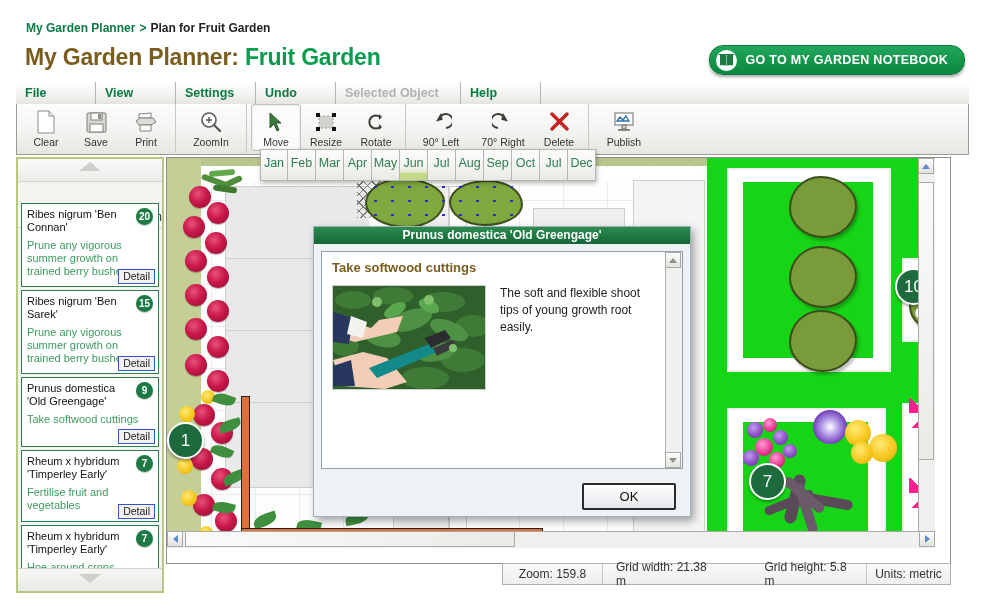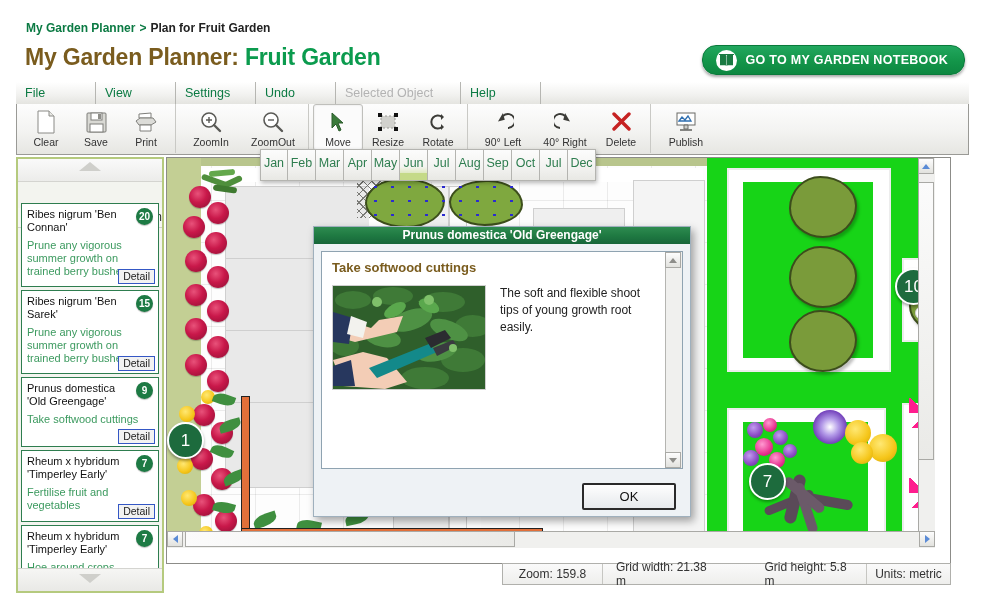--- a/index.html
+++ b/index.html
@@ -20,34 +20,34 @@
   .breadcrumb .cur{color:#222;}
 
   
   .page-title{position:absolute;left:25px;top:44px;font-size:23px;font-weight:bold;color:#7a5c1e;letter-spacing:-0.2px;white-space:nowrap;}
   .page-title .name{color:#0b9b4e;}
 
   
   .notebook-btn{
     position:absolute;right:20px;top:45px;height:28px;
     background:linear-gradient(180deg,#22a75f 0%,#139549 55%,#0d8741 100%);
-    border-radius:14px;display:flex;align-items:center;padding:0 16px 0 13px;
+    border-radius:14px;display:flex;align-items:center;padding:0 16px 0 6px;
     box-shadow:0 2px 3px rgba(0,0,0,.35);cursor:pointer;border:1px solid #0a7a3b;
   }
   .notebook-btn .bk{
     width:21px;height:21px;border-radius:50%;background:#fff;margin-right:8px;
     display:flex;align-items:center;justify-content:center;flex:0 0 auto;
   }
   .notebook-btn .bk svg{display:block;}
   .notebook-btn .lbl{color:#fff;font-size:12.5px;font-weight:bold;letter-spacing:.3px;white-space:nowrap;}
 
   
   .menubar{position:absolute;left:16px;top:82px;width:953px;height:22px;
     background:linear-gradient(180deg,#ffffff 0%,#f1f1ef 60%,#e4e4e0 100%);
-    border-bottom:1px solid #9a9a96;display:flex;}
+    border-bottom:1px solid #9a9a96;display:flex;font-weight:bold;}
   .menu-item{width:80px;padding-left:9px;line-height:22px;font-size:12.5px;color:#0b7a43;
     border-right:1px solid #b6b6b2;box-sizing:border-box;cursor:pointer;}
   .menu-item.wide{width:125px;}
   .menu-item.disabled{color:#b3b3b3;cursor:default;}
 
   
   .toolbar{position:absolute;left:16px;top:104px;width:953px;height:51px;
     background:linear-gradient(180deg,#fdfdfd 0%,#f3f3f1 55%,#e6e6e2 100%);
     border:1px solid #9a9a96;border-top:none;box-sizing:border-box;display:flex;align-items:flex-start;}
   .tgroup{display:flex;height:49px;border-right:1px solid #c9c9c5;padding:0 4px;box-sizing:border-box;}
@@ -262,30 +262,20 @@
       <div class="tbtn wide">
         <span class="ic">
           <svg width="22" height="22" viewBox="0 0 22 22">
               <circle cx="9" cy="9" r="7" fill="#fff" stroke="#5a5a56" stroke-width="1.6"></circle>
               <path d="M14 14l6 6" stroke="#5a5a56" stroke-width="2.4" stroke-linecap="round"></path>
               <path d="M6 9h6M9 6v6" stroke="#5a5a56" stroke-width="1.4"></path>
             </svg>
         </span>
         <span class="tl">ZoomIn</span>
       </div>
-      <div class="tbtn wide">
-        <span class="ic">
-          <svg width="22" height="22" viewBox="0 0 22 22">
-              <circle cx="9" cy="9" r="7" fill="#fff" stroke="#5a5a56" stroke-width="1.6"></circle>
-              <path d="M14 14l6 6" stroke="#5a5a56" stroke-width="2.4" stroke-linecap="round"></path>
-              <path d="M6 9h6" stroke="#5a5a56" stroke-width="1.4"></path>
-            </svg>
-        </span>
-        <span class="tl">ZoomOut</span>
-      </div>
     </div>
 
     <div class="tgroup">
       <div class="tbtn sel">
         <span class="ic">
           <svg width="16" height="20" viewBox="0 0 16 20">
               <path d="M2 1l11 10h-5l3 7-2 1-3-7-4 4z" fill="#3a7a3a" stroke="#2a5a2a"></path>
             </svg>
         </span>
         <span class="tl">Move</span>
@@ -324,21 +314,21 @@
         </span>
         <span class="tl">90° Left</span>
       </div>
       <div class="tbtn wide">
         <span class="ic">
           <svg width="22" height="20" viewBox="0 0 22 20">
               <path d="M6 16a7 7 0 1 1 5-12" fill="none" stroke="#3c3c38" stroke-width="1.8"></path>
               <path d="M10 1v7h7z" fill="#3c3c38" transform="rotate(15 11 5)"></path>
             </svg>
         </span>
-        <span class="tl">40° Right</span>
+        <span class="tl">70° Right</span>
       </div>
       <div class="tbtn">
         <span class="ic">
           <svg width="20" height="20" viewBox="0 0 20 20">
               <path d="M3 2l15 15M18 2L3 17" stroke="#c62222" stroke-width="3.4" stroke-linecap="round"></path>
             </svg>
         </span>
         <span class="tl">Delete</span>
       </div>
     </div>

